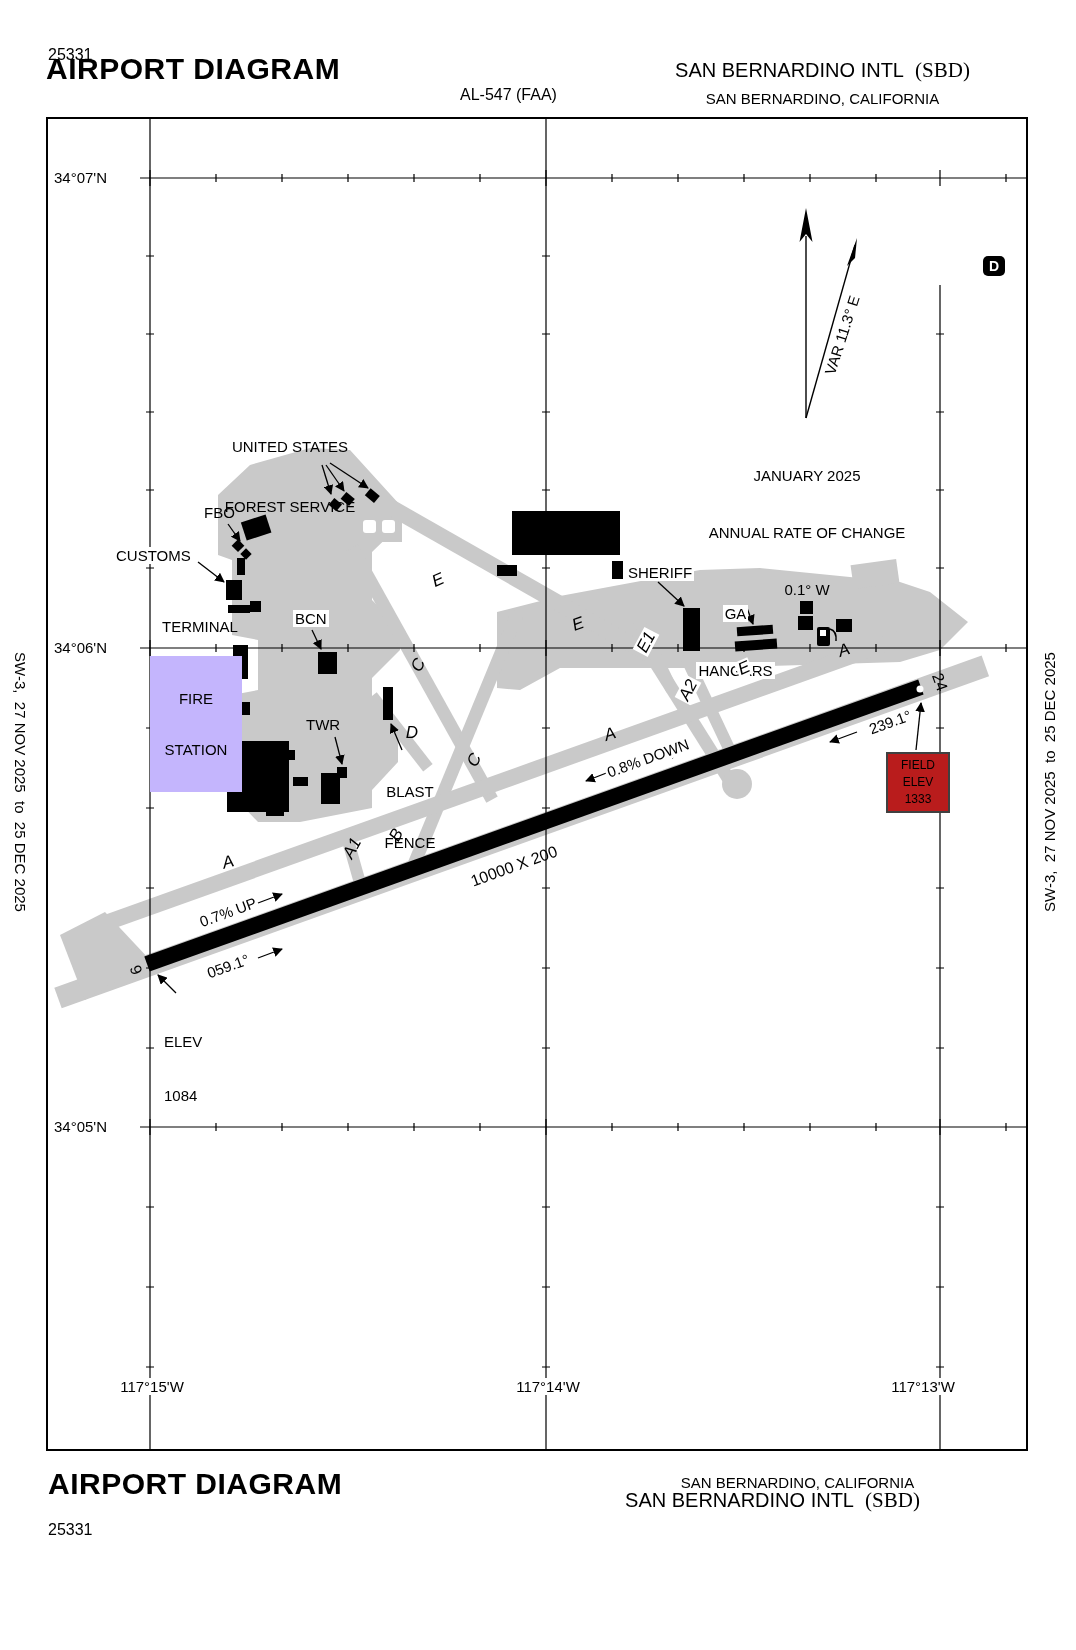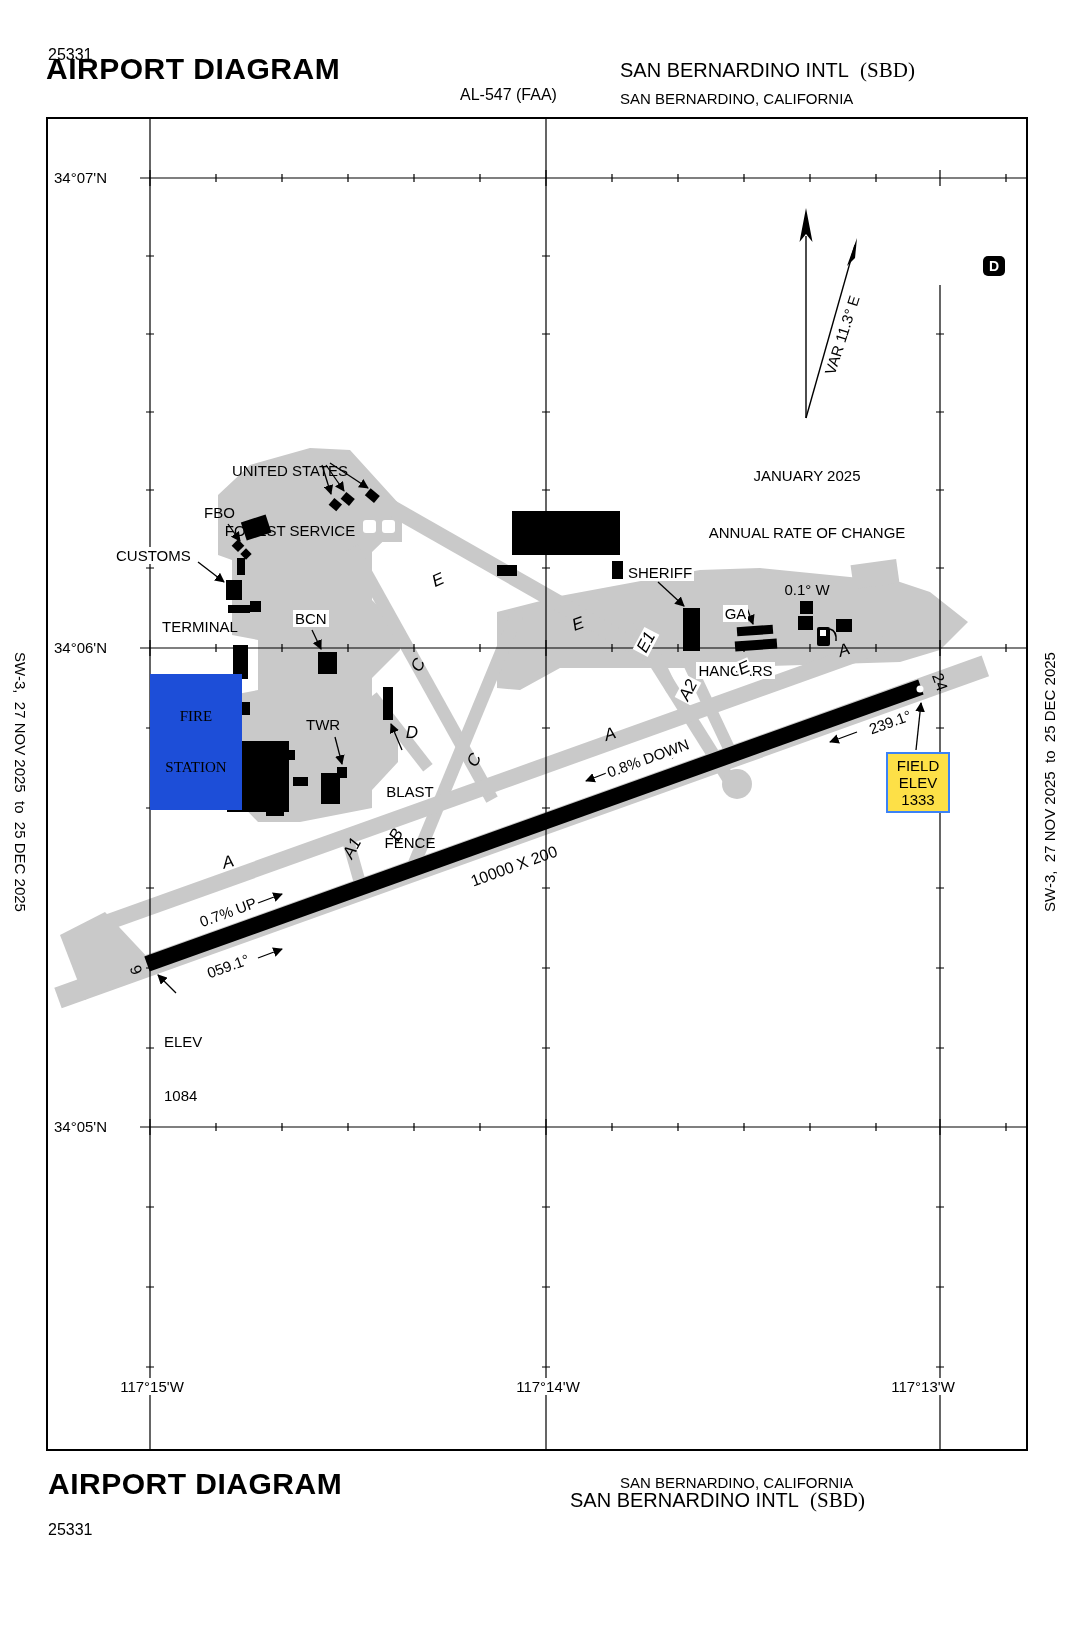--- a/index.html
+++ b/index.html
@@ -1,32 +1,32 @@
 <!DOCTYPE html>
 <html><head>
 <meta charset="utf-8">
 <style>
   html,body{margin:0;padding:0;background:#fff;}
   .page{position:relative;width:1076px;height:1650px;background:#fff;color:#000;
         font-family:"Liberation Sans",sans-serif;overflow:hidden;}
   svg.airfield{position:absolute;left:0;top:0;}
   .lbl{position:absolute;white-space:pre;font-size:15px;line-height:17px;z-index:3;}
   .ctr{text-align:center;}
-  .rgt{text-align:left;}
+  .rgt{text-align:center;}
   .halo{background:#fff;padding:0 2px;}
   .big{font-size:30px;font-weight:600;letter-spacing:.5px;}
   .med{font-size:20px;}
   .serif{font-family:"Liberation Serif",serif;font-size:21px;}
   .twy{position:absolute;font-style:italic;font-size:17px;line-height:17px;white-space:nowrap;z-index:3;}
   .vtext{position:absolute;white-space:pre;font-size:15px;z-index:3;}
   .freq{line-height:20px;background:#fff;}
   .dbox{position:absolute;left:983px;top:256px;width:22px;height:20px;background:#000;border-radius:5px;
         color:#fff;font-weight:bold;font-size:14px;text-align:center;line-height:20px;z-index:3;}
-  .febox{position:absolute;left:886px;top:752px;width:60px;border:2px solid #3b82f6;background:#fde047;
-         text-align:center;font-size:15px;line-height:17px;padding:3px 0;z-index:3;}
+  .febox{position:absolute;left:886px;top:752px;width:60px;border:2px solid #404040;background:#b91c1c;
+         text-align:center;font-size:12px;line-height:17px;padding:3px 0;z-index:3;}
   .rwydata{font-size:16px;line-height:22px;}
   .rot{white-space:nowrap;}
 </style>
 </head>
 <body>
 
 <div class="page">
 
   <svg class="airfield" width="1076" height="1650" viewBox="0 0 1076 1650">
     <defs>
@@ -157,29 +157,29 @@
     <div>0.1° W</div>
   </div>
 
   <div class="lbl halo" style="left:52px;top:169px;">34°07'N</div>
   <div class="lbl halo" style="left:52px;top:639px;">34°06'N</div>
   <div class="lbl halo" style="left:52px;top:1118px;">34°05'N</div>
   <div class="lbl ctr halo" style="left:105px;top:1378px;width:90px;">117°15'W</div>
   <div class="lbl ctr halo" style="left:501px;top:1378px;width:90px;">117°14'W</div>
   <div class="lbl ctr halo" style="left:876px;top:1378px;width:90px;">117°13'W</div>
 
-  <div class="lbl ctr" style="left:200px;top:421px;width:180px;line-height:20px;">
+  <div class="lbl ctr" style="left:200px;top:397px;width:180px;line-height:20px;">
     <div>UNITED STATES</div>
     <div>FOREST SERVICE</div>
   </div>
   <div class="lbl" style="left:204px;top:504px;">FBO</div>
   <div class="lbl halo" style="left:114px;top:547px;">CUSTOMS</div>
   <div class="lbl" style="left:162px;top:618px;">TERMINAL</div>
   <div class="lbl halo" style="left:293px;top:610px;">BCN</div>
-  <div class="lbl ctr" style="left:150px;top:674px;width:92px;background:#1d4ed8;font-family:Liberation Serif, serif;">
+  <div class="lbl ctr" style="left:150px;top:656px;width:92px;background:#c4b5fd;">
     <div>FIRE</div>
     <div>STATION</div>
   </div>
   <div class="lbl" style="left:306px;top:716px;text-align:center;">TWR</div>
   <div class="lbl ctr" style="left:364px;top:749px;width:92px;">
     <div>BLAST</div>
     <div>FENCE</div>
   </div>
   <div class="lbl halo" style="left:626px;top:564px;">SHERIFF</div>
   <div class="lbl ctr" style="left:688px;top:566px;width:95px;line-height:19px;">

